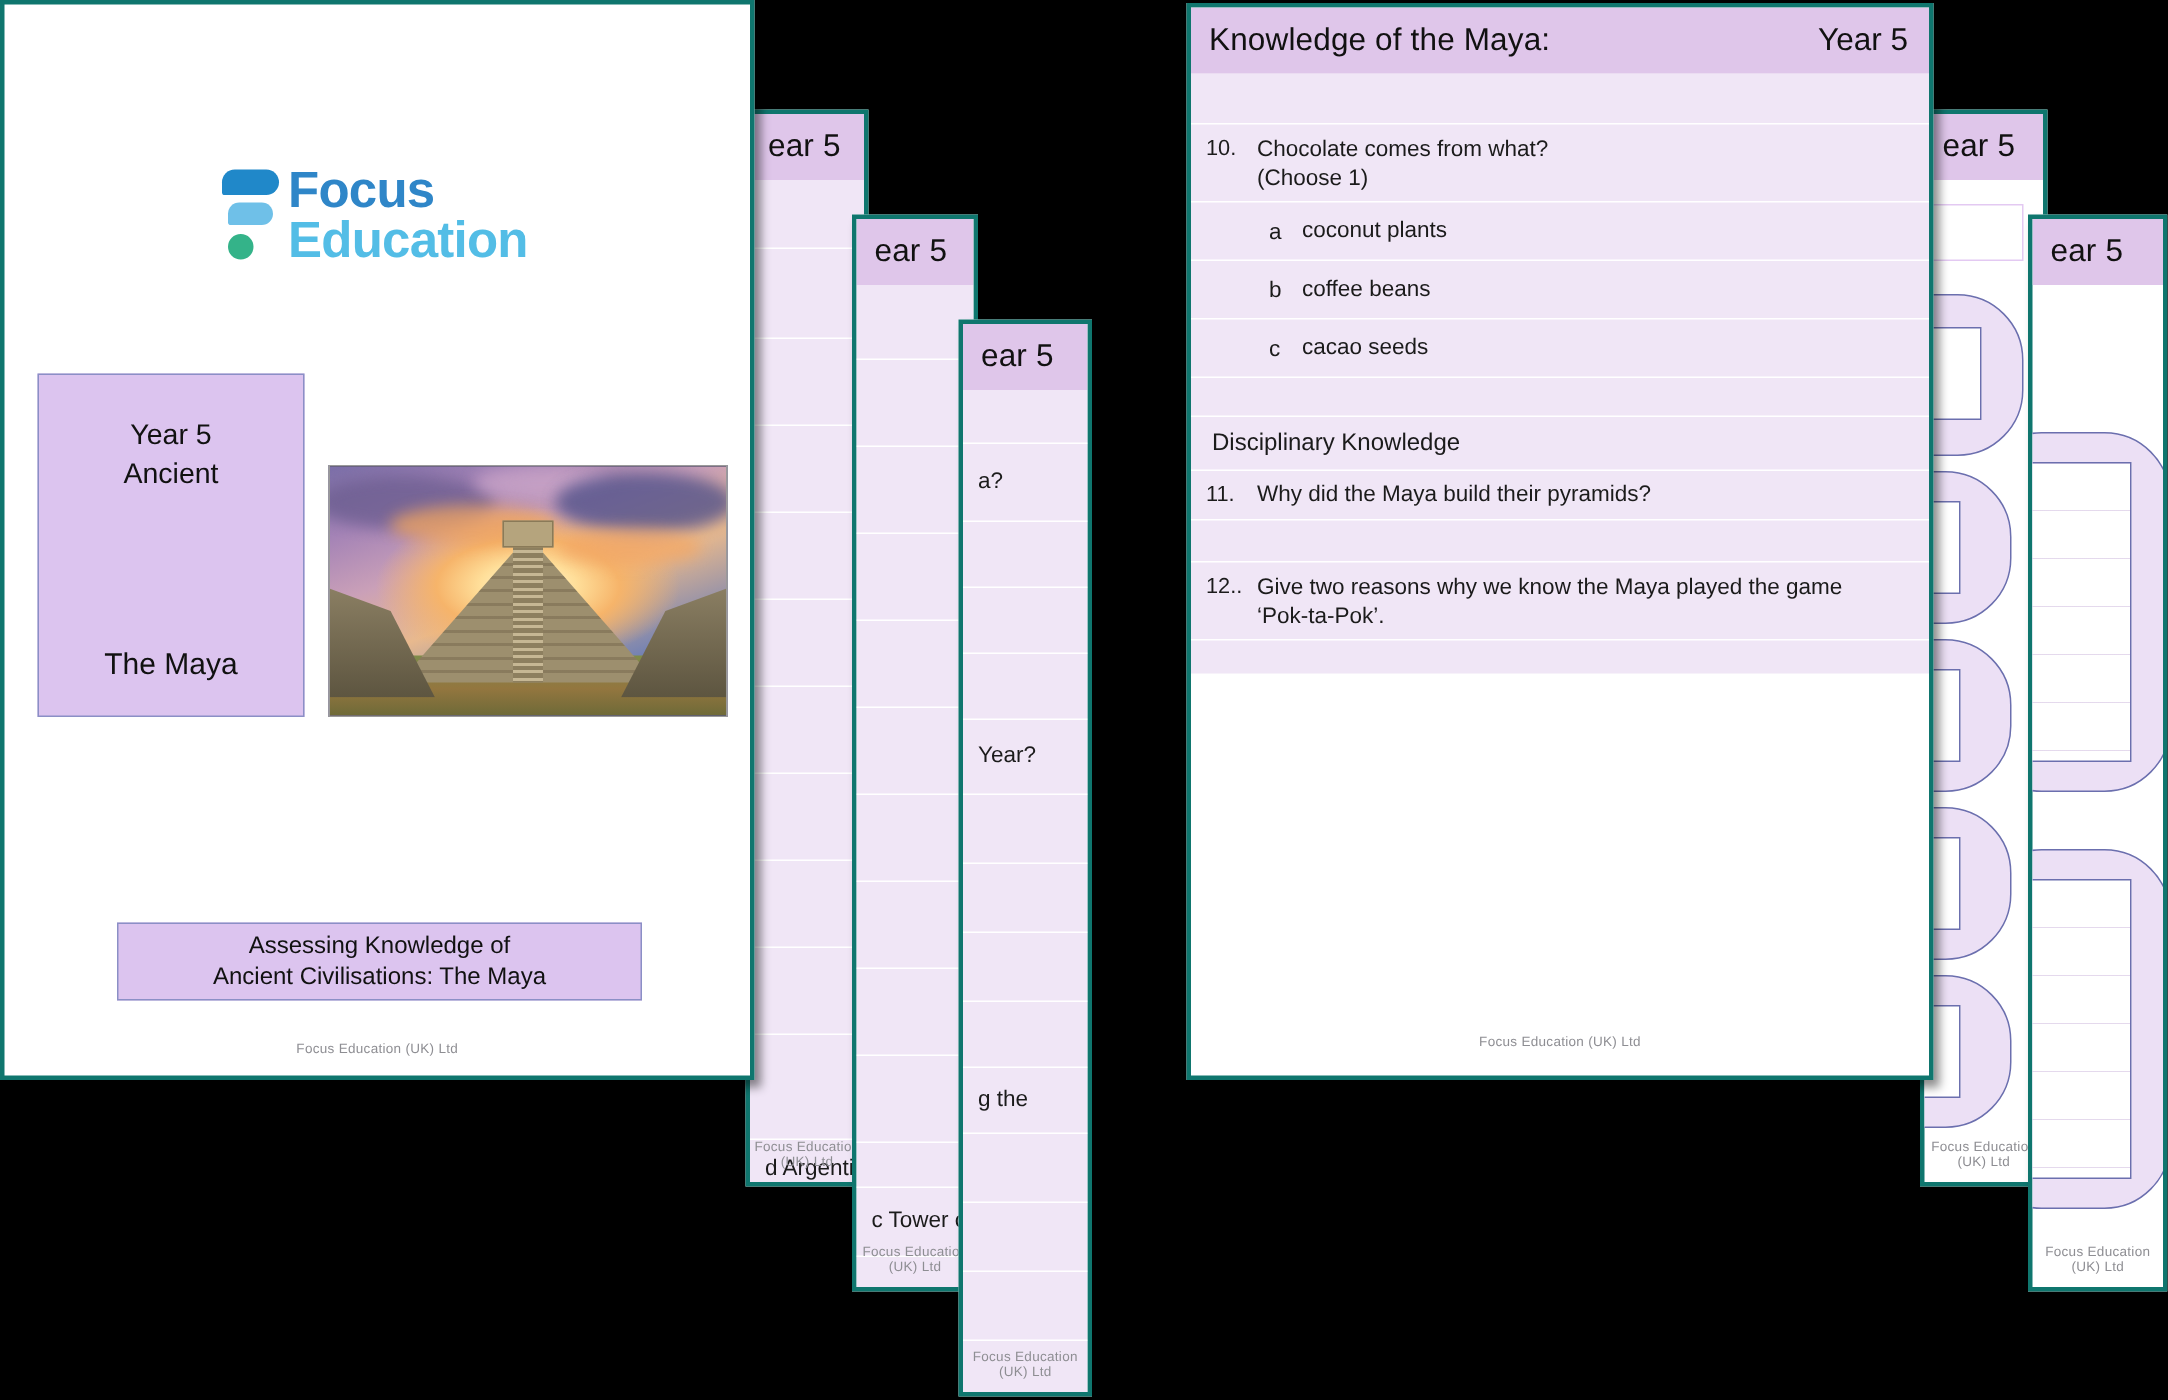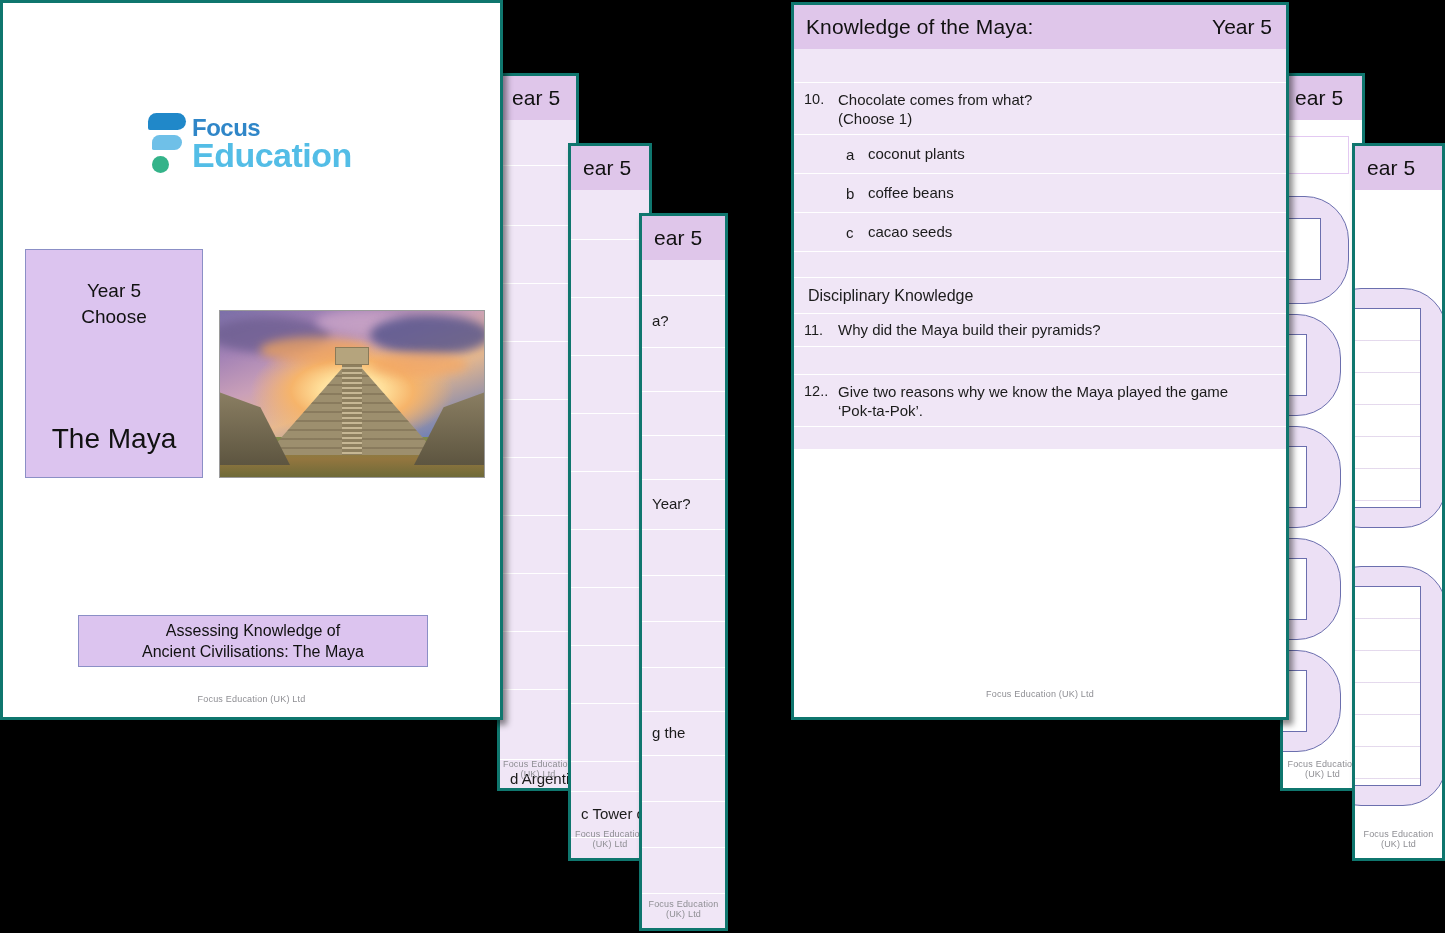--- a/index.html
+++ b/index.html
@@ -120,21 +120,21 @@
     border-radius: 8px 8px 8px 2px;
   }
   .logo-dot {
     position: absolute; left: 8px; top: 47px;
     width: 17px; height: 17px;
     border-radius: 50%;
     background: #34b389;
   }
   .logo-text { line-height: .98; margin-left: 4px; }
   .logo-focus {
-    font-size: 24px; font-weight: bold; color: #2f86c8;
+    font-size: 34px; font-weight: bold; color: #2f86c8;
     letter-spacing: -.5px;
   }
   .logo-edu {
     font-size: 34px; font-weight: bold; color: #53bde6;
     letter-spacing: -.5px;
   }
 
   .cover-box {
     position: absolute;
     left: 22px; top: 246px;
@@ -149,21 +149,21 @@
   .cover-subject {
     margin-top: 28px;
     text-align: center;
     font-size: 19px;
     line-height: 1.35;
     color: #111;
   }
   .cover-topic {
     margin-top: auto;
     margin-bottom: 22px;
-    font-size: 28px;
+    font-size: 20px;
     color: #111;
     text-align: center;
   }
 
   .cover-img {
     position: absolute;
     left: 216px; top: 307px;
     width: 266px; height: 168px;
     border: 1px solid #9a9a9a;
     box-sizing: border-box;
@@ -487,21 +487,21 @@
       </div>
       <div class="logo-text">
         <div class="logo-focus">Focus</div>
         <div class="logo-edu">Education</div>
       </div>
     </div>
 
     <div class="cover-box">
       <div class="cover-subject">
         <span>Year 5</span><br>
-        <span>Choose</span>
+        <span>Ancient</span>
       </div>
       <div class="cover-topic">The Maya</div>
     </div>
 
     <div class="cover-img">
       <div class="sky"></div>
       <div class="cloud c1"></div>
       <div class="cloud c5"></div>
       <div class="cloud c2"></div>
       <div class="cloud c3"></div>

